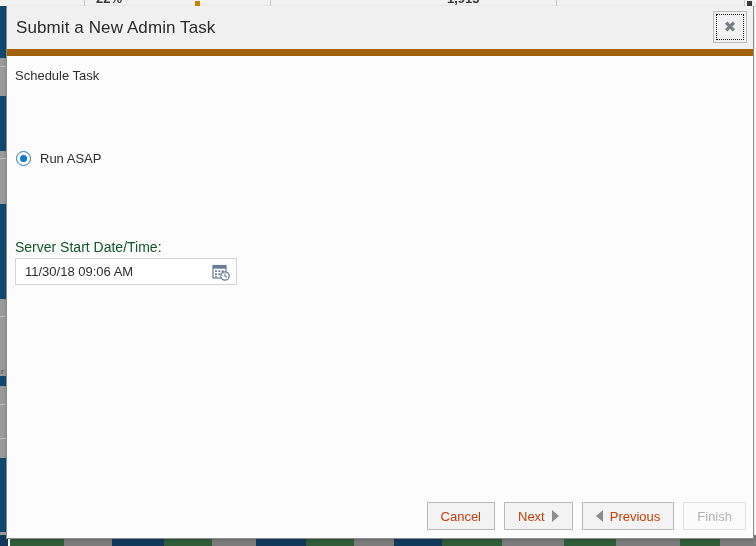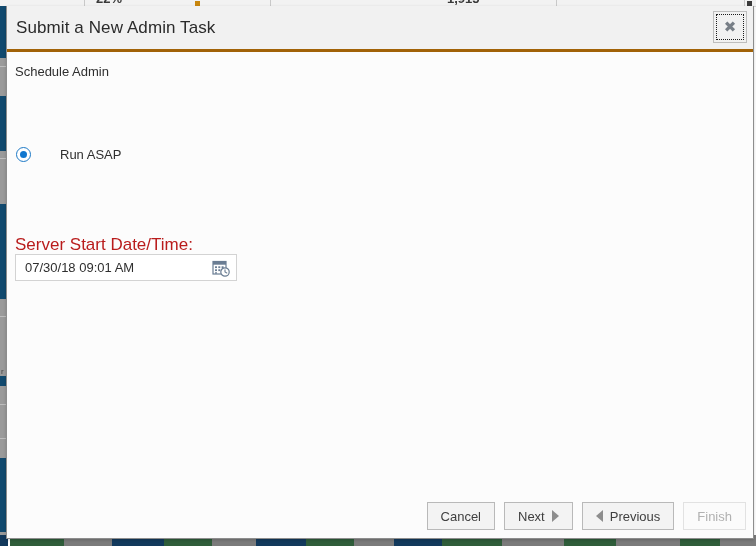--- a/index.html
+++ b/index.html
@@ -110,21 +110,21 @@
     box-shadow: 0 1px 3px rgba(0,0,0,0.18);
     display: flex;
     flex-direction: column;
   }
 
   .dialog-header {
     position: relative;
     height: 43px;
     flex: 0 0 43px;
     background: #f1f1f1;
-    border-bottom: 3px solid #a16207;
+    border-bottom: 7px solid #a16207;
     display: flex;
     align-items: center;
   }
   .dialog-title {
     margin-left: 9px;
     font-size: 17px;
     color: #2b2b2b;
     font-weight: normal;
     letter-spacing: 0.1px;
   }
@@ -169,21 +169,20 @@
     font-size: 13px;
     color: #2f2f2f;
   }
 
   .radio-row {
     position: absolute;
     left: 9px;
     display: flex;
     align-items: center;
     cursor: pointer;
-    gap: 20px;
   }
   .radio-row.first { top: 95px; }
   .radio-row.second { top: 119px; }
 
   .radio-mark {
     width: 15px;
     height: 15px;
     box-sizing: border-box;
     border-radius: 50%;
     border: 1px solid #c3c3c3;
@@ -233,22 +232,22 @@
     margin-right: 11px;
     border-left: 5px solid transparent;
     border-right: 5px solid transparent;
     border-top: 6px solid #5c5c5c;
   }
 
   .field-label {
     position: absolute;
     left: 8px;
     top: 183px;
-    font-size: 17px;
-    color: #b91c1c;
+    font-size: 14px;
+    color: #14532d;
   }
 
   .datetime-field {
     position: absolute;
     left: 8px;
     top: 202px;
     width: 222px;
     height: 27px;
     box-sizing: border-box;
     background: #ffffff;
@@ -281,21 +280,21 @@
     gap: 9px;
   }
   .btn {
     box-sizing: border-box;
     height: 28px;
     min-width: 58px;
     padding: 0 13px;
     background: #f3f3f3;
     border: 1px solid #b9b9b9;
     font-size: 13px;
-    color: #404040;
+    color: #c2410c;
     display: flex;
     align-items: center;
     justify-content: center;
     gap: 7px;
     cursor: pointer;
     font-family: "Liberation Sans", sans-serif;
   }
   .btn.disabled {
     background: #fbfbfb;
     border: 1px solid #e2e2e2;
@@ -374,33 +373,33 @@
     <div class="dialog-header">
       <div class="dialog-title">Submit a New Admin Task</div>
       <div class="close-button">
         <span class="focus-ring"></span>
         <span class="close-x">✖</span>
       </div>
     </div>
 
     <div class="dialog-body">
 
-      <div class="section-label">Schedule Admin</div>
+      <div class="section-label">Schedule Task</div>
 
       <div class="radio-row first">
         <span class="radio-mark checked"></span>
         <span class="radio-label">Run ASAP</span>
       </div>
 
 
 
       <div class="field-label">Server Start Date/Time:</div>
 
       <div class="datetime-field">
-        <span class="dt-value">07/30/18 09:01 AM</span>
+        <span class="dt-value">11/30/18 09:06 AM</span>
         <span class="cal-icon">
           <svg width="18" height="18" viewBox="0 0 18 18" xmlns="http://www.w3.org/2000/svg">
             <rect x="1" y="2.5" width="13" height="12.5" fill="#ffffff" stroke="#6a7d93" stroke-width="1.2"></rect>
             <rect x="1" y="2.5" width="13" height="3.2" fill="#6a7d93"></rect>
             <rect x="3" y="7.3" width="2" height="1.8" fill="#6a7d93"></rect>
             <rect x="6.3" y="7.3" width="2" height="1.8" fill="#6a7d93"></rect>
             <rect x="9.6" y="7.3" width="2" height="1.8" fill="#6a7d93"></rect>
             <rect x="3" y="10.3" width="2" height="1.8" fill="#6a7d93"></rect>
             <rect x="6.3" y="10.3" width="2" height="1.8" fill="#6a7d93"></rect>
             <rect x="3" y="13.3" width="2" height="1.3" fill="#6a7d93"></rect>

